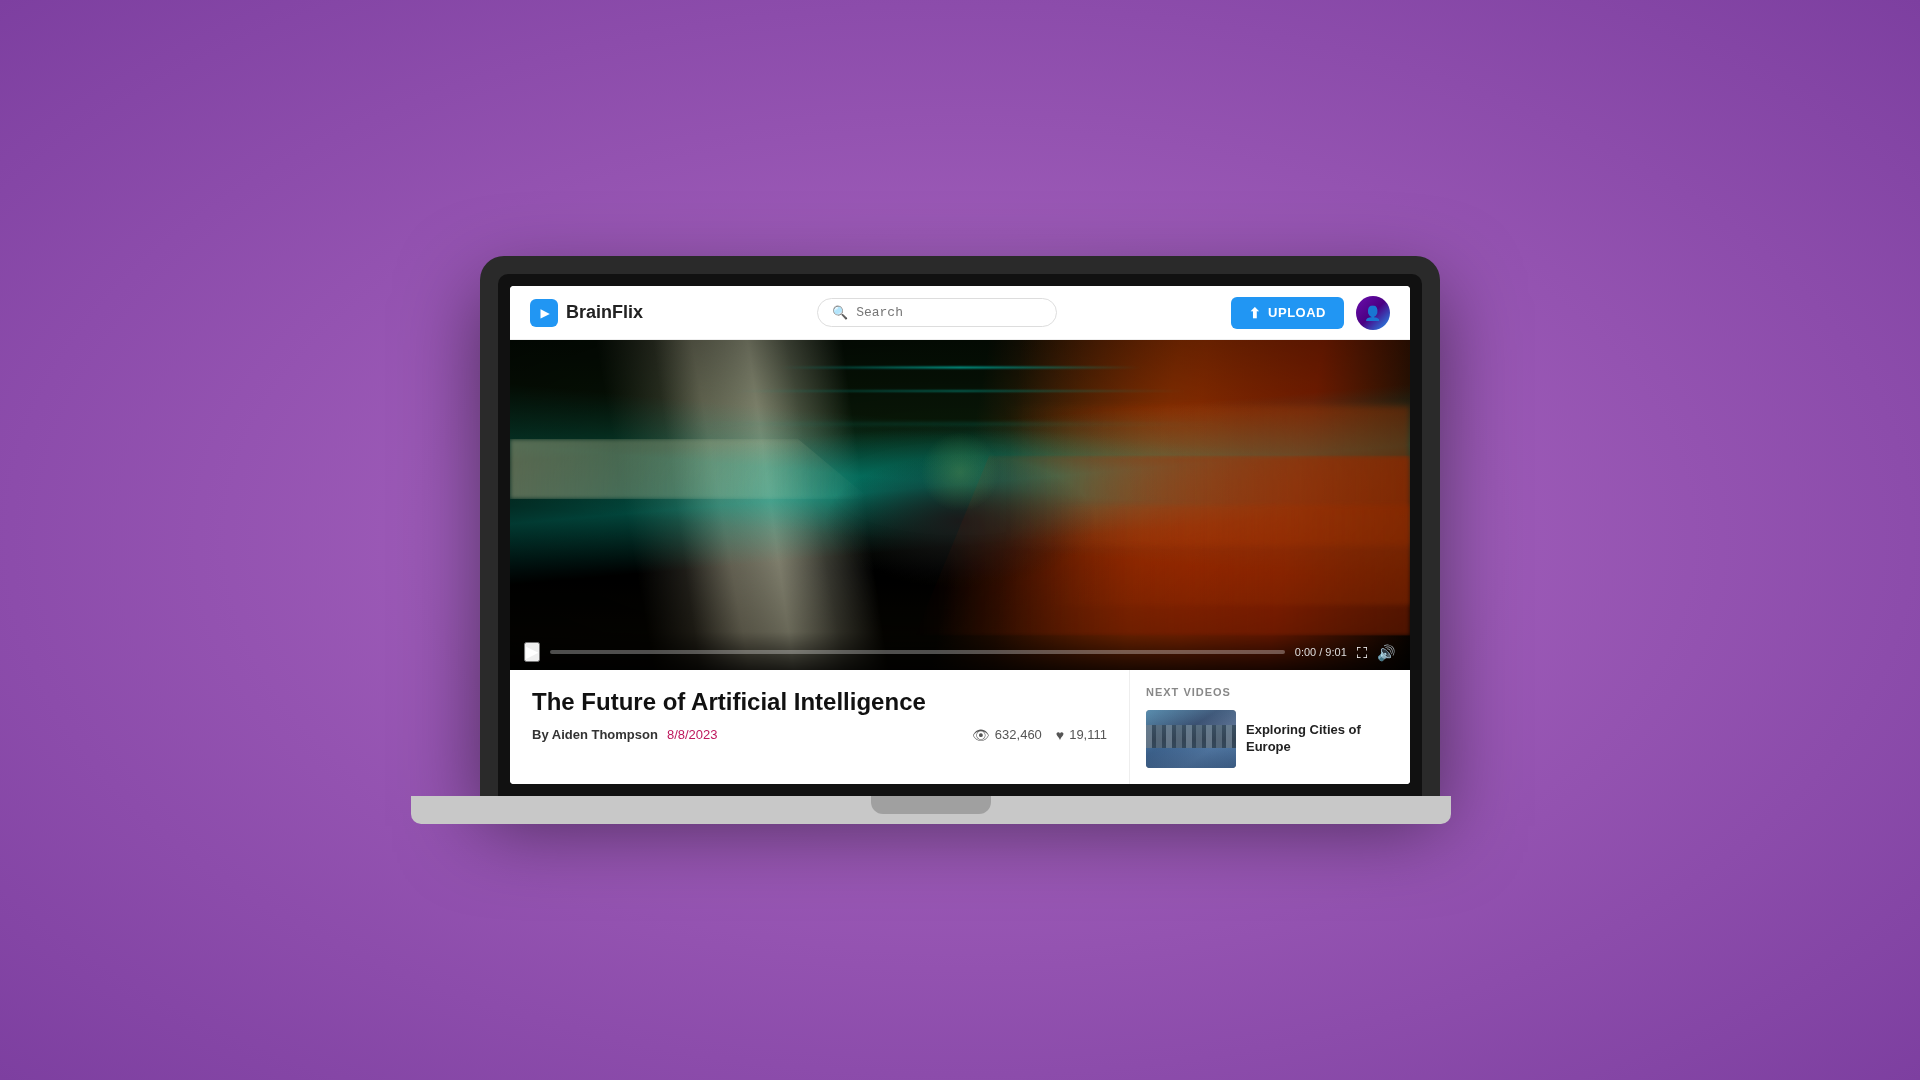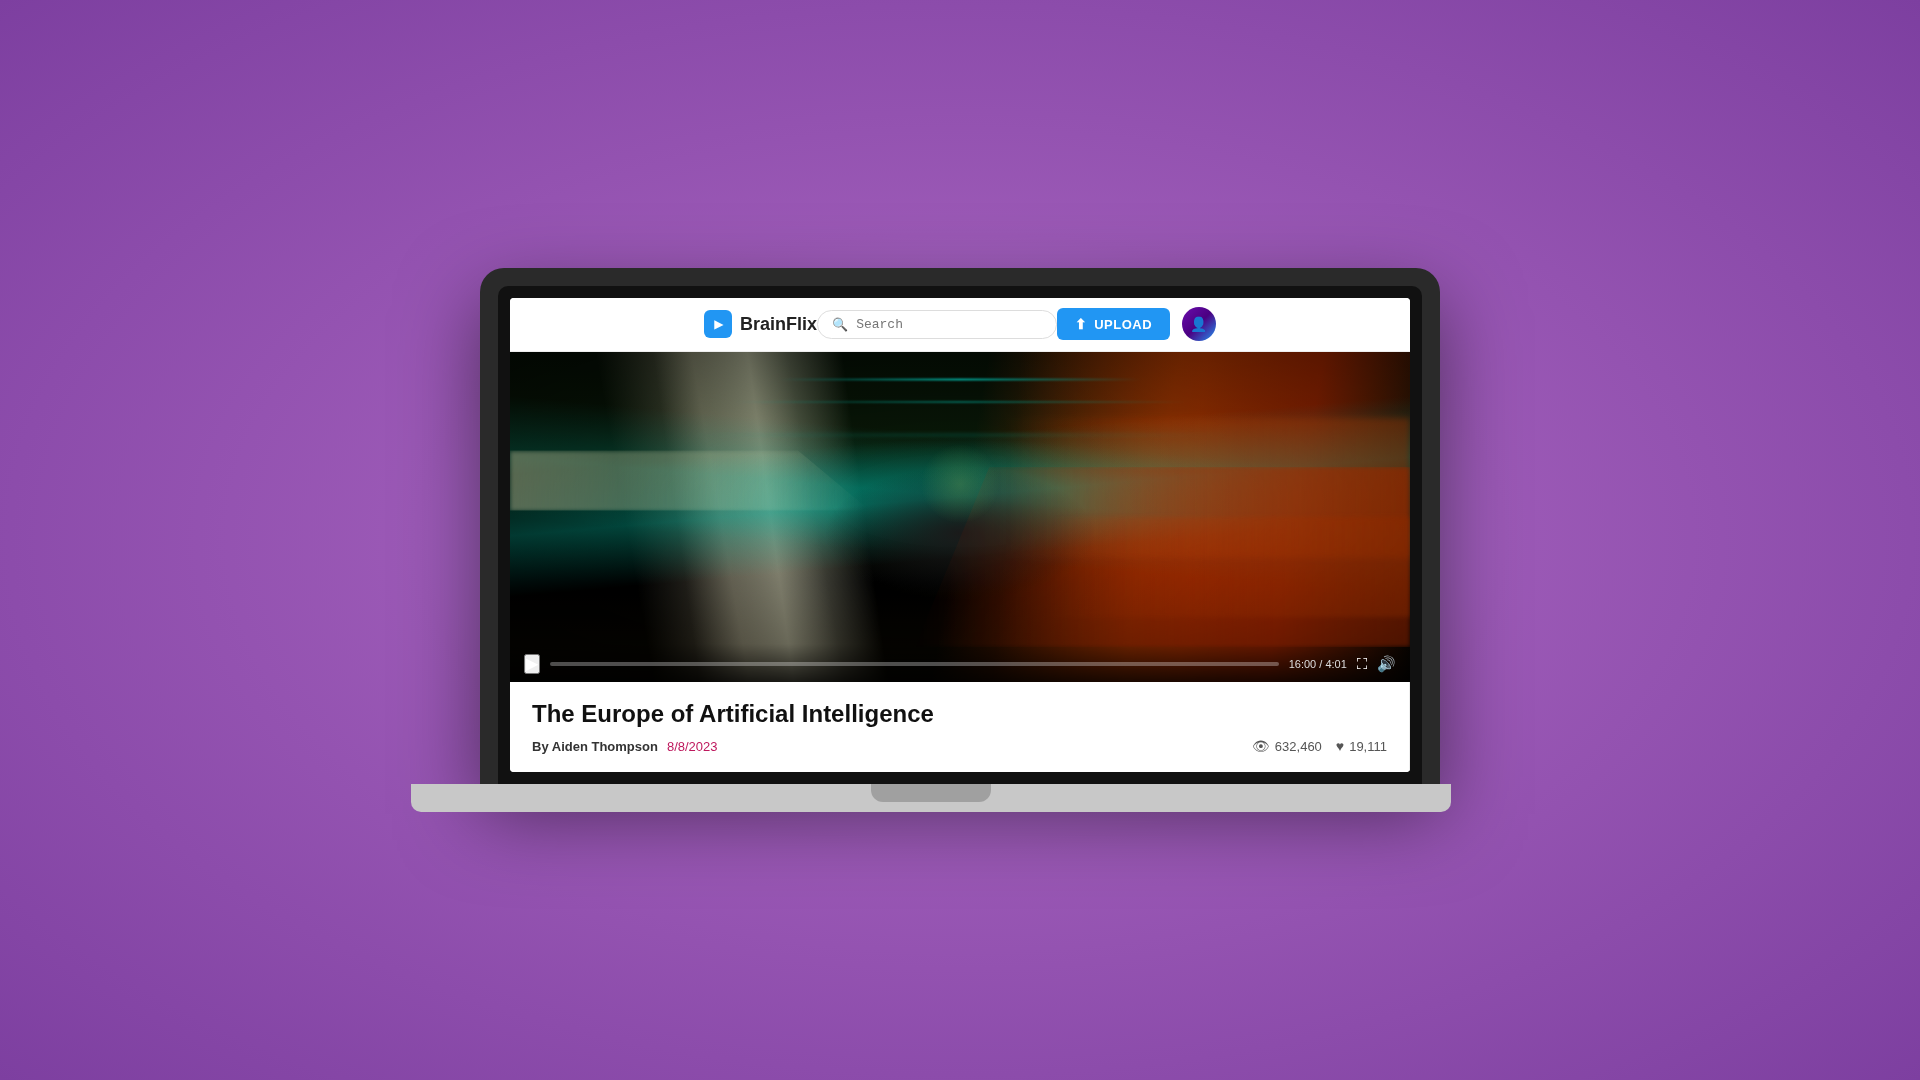--- a/index.html
+++ b/index.html
@@ -56,21 +56,21 @@
       background: #a0a0a0;
       border-radius: 0 0 12px 12px;
       position: absolute;
       top: 0;
     }
 
     
     .app-header {
       display: flex;
       align-items: center;
-      justify-content: center;
+      justify-content: space-between;
       padding: 10px 20px;
       background: #fff;
       border-bottom: 1px solid #eee;
       height: 54px;
     }
 
     .logo-area {
       display: flex;
       align-items: center;
       gap: 8px;
@@ -443,50 +443,64 @@
 
             <div class="video-controls">
               <button class="play-btn">
                 <span>▶</span>
               </button>
 
               <div class="progress-bar-container">
                 <div class="progress-bar-fill"></div>
               </div>
 
-              <span class="time-display">16:00 / 4:01</span>
+              <span class="time-display">0:00 / 9:01</span>
 
               <span class="control-btn">⛶</span>
               <span class="control-btn">🔊</span>
             </div>
           </div>
         </div>
 
         <div class="video-info-section">
 
           <div class="video-details">
-            <h1 class="video-title">The Europe of Artificial Intelligence</h1>
+            <h1 class="video-title">The Future of Artificial Intelligence</h1>
             <div class="video-meta">
               <span class="video-author">
                 <span>By </span><span>Aiden Thompson</span>
               </span>
               <span class="video-date">8/8/2023</span>
               <div class="video-stats">
                 <div class="stat-item">
                   <span class="stat-icon">👁</span>
                   <span>632,460</span>
                 </div>
                 <div class="stat-item">
                   <span class="stat-icon">♥</span>
                   <span>19,111</span>
                 </div>
               </div>
             </div>
           </div>
 
+          <div class="next-videos-panel">
+            <div class="next-videos-label">NEXT VIDEOS</div>
+
+            <div class="next-video-item">
+              <div class="next-video-thumb">
+                <div class="next-video-thumb-art"></div>
+                <div class="next-video-thumb-buildings"></div>
+                <div class="next-video-thumb-water"></div>
+
+                <div style="position:absolute;inset:0;background:linear-gradient(to bottom,rgba(100,150,180,0.3) 0%,transparent 50%,rgba(60,100,130,0.4) 100%);"></div>
+              </div>
+              <span class="next-video-title">Exploring Cities of Europe</span>
+            </div>
+          </div>
 
         </div>
 
       </div>
     </div>
   </div>
 
   <div class="laptop-bottom">
     <div class="laptop-notch"></div>
   </div>

